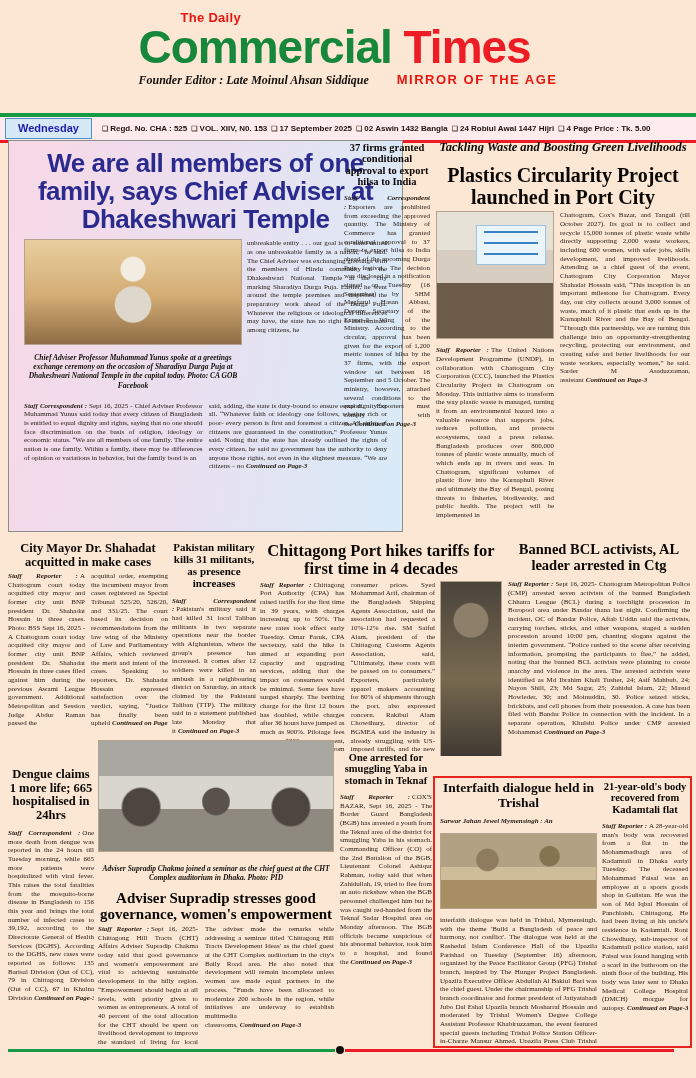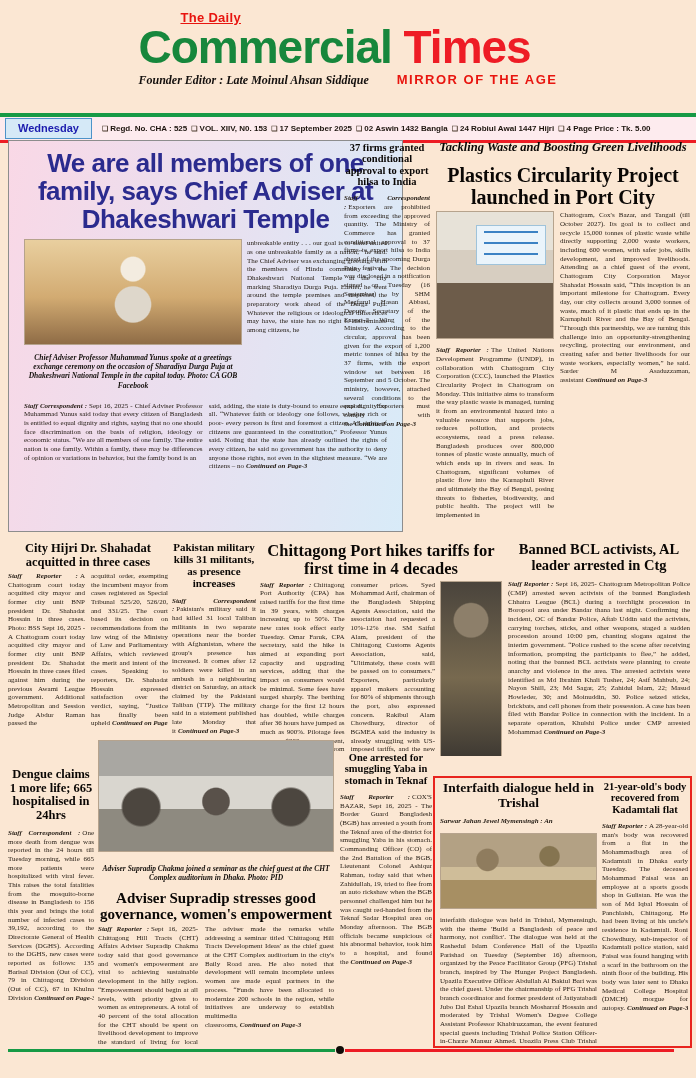--- a/index.html
+++ b/index.html
@@ -3,21 +3,21 @@
 <meta charset="utf-8">
 <style>
   html,body{margin:0;padding:0;background:#efe0cf;}
   .page{position:relative;width:696px;height:1078px;background:#fbe7d3;overflow:hidden;
         font-family:"Liberation Serif",serif;}
   .abs{position:absolute;}
 
   
   .masthead{left:0;top:0;width:696px;height:112px;text-align:center;}
   .logo{display:inline-block;text-align:left;margin-top:10px;}
-  .the-daily{margin-left:42px;color:#e8150f;font:700 13px "Liberation Sans",sans-serif;letter-spacing:.3px;text-decoration:underline;}
+  .the-daily{margin-left:42px;color:#e8150f;font:700 13px "Liberation Sans",sans-serif;letter-spacing:.3px;}
   .logo-title{font:900 46px/0.98 "Liberation Sans",sans-serif;letter-spacing:-1px;margin:0;}
   .t-green{color:#17873c;} .t-red{color:#ee1c25;}
   .logo-sub{display:flex;justify-content:space-between;align-items:baseline;gap:28px;margin-top:2px;}
   .founder{font:700 12px "Liberation Serif",serif;font-style:italic;color:#14100e;}
   .motto{color:#e8150f;font:800 13px "Liberation Sans",sans-serif;letter-spacing:1.5px;}
 
   
   .datebar{left:0;top:113px;width:696px;height:23px;background:#fdebee;
            border-top:4px solid #169a45;border-bottom:3px solid #ed1c24;
            display:flex;align-items:center;box-sizing:content-box;}
@@ -195,21 +195,21 @@
         <div class="photo pl-photo">
           <div class="pl-banner"></div>
         </div>
         <p class="bt"><b class="by">Staff Reporter :</b><span>The United Nations Development Programme (UNDP), in collaboration with Chattogram City Corporation (CCC), launched the Plastics Circularity Project in Chattogram on Monday. This initiative aims to transform the way plastic waste is managed, turning it from an environmental hazard into a valuable resource that supports jobs, reduces pollution, and protects ecosystems, read a press release. Bangladesh produces over 800,000 tonnes of plastic waste annually, much of which ends up in rivers and seas. In Chattogram, significant volumes of plastic flow into the Karnaphuli River and ultimately the Bay of Bengal, posing threats to fisheries, biodiversity, and public health. The project will be implemented in</span></p>
       </div>
       <div class="pl-right bt"><span>Chattogram, Cox's Bazar, and Tangail (till October 2027). Its goal is to collect and recycle 15,000 tonnes of plastic waste while directly supporting 2,000 waste workers, including 600 women, with safer jobs, skills development, and improved livelihoods. Attending as a chief guest of the event, Chattogram City Corporation Mayor Shahadat Hossain said, “This inception is an important milestone for Chattogram. Every day, our city collects around 3,000 tonnes of waste, much of it plastic that ends up in the Karnaphuli River and the Bay of Bengal. “Through this partnership, we are turning this challenge into an opportunity-strengthening recycling, protecting our environment, and creating safer and better livelihoods for our waste workers, especially women,” he said. Sarder M Asaduzzaman, assistant</span><i class="cont">Continued on Page-3</i></div>
     </div>
   </div>
 
   <div class="story mayor">
-    <h3 class="hl">City Hijri Dr. Shahadat acquitted in three cases</h3>
+    <h3 class="hl">City Mayor Dr. Shahadat acquitted in make cases</h3>
     <div class="cols">
       <div class="bt"><b class="by">Staff Reporter :</b><span>A Chattogram court today acquitted city mayor and former city unit BNP president Dr. Shahadat Hossain in three cases. Photo: BSS Sept 16, 2025 - A Chattogram court today acquitted city mayor and former city unit BNP president Dr. Shahadat Hossain in three cases filed against him during the previous Awami League government. Additional Metropolitan and Session Judge Abdur Raman passed the</span></div>
       <div class="bt"><span>acquittal order, exempting the incumbent mayor from cases registered as Special Tribunal 525/20, 526/20, and 331/25. The court based its decision on recommendations from the law wing of the Ministry of Law and Parliamentary Affairs, which reviewed the merit and intent of the cases. Speaking to reporters, Dr. Shahadat Hossain expressed satisfaction over the verdict, saying, “Justice has finally been upheld</span><i class="cont">Continued on Page-3</i></div>
     </div>
   </div>
 
   <div class="story pak">
     <h3 class="hl">Pakistan military kills 31 militants, as presence increases</h3>
     <p class="bt"><b class="by">Staff Correspondent :</b><span>Pakistan's military said it had killed 31 local Taliban militants in two separate operations near the border with Afghanistan, where the group's presence has increased. It comes after 12 soldiers were killed in an ambush in a neighbouring district on Saturday, an attack claimed by the Pakistani Taliban (TTP). The military said in a statement published late Monday that it</span><i class="cont">Continued on Page-3</i></p>
   </div>

